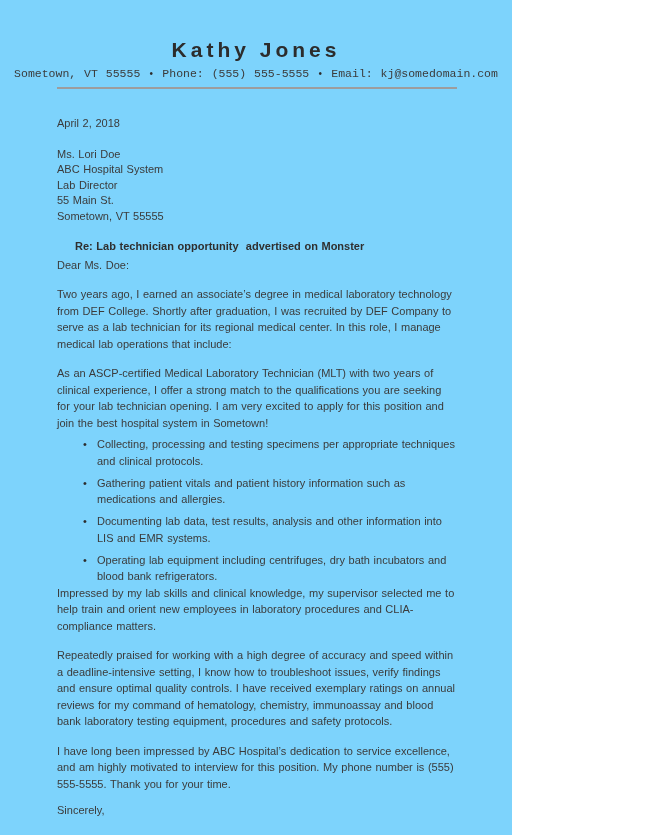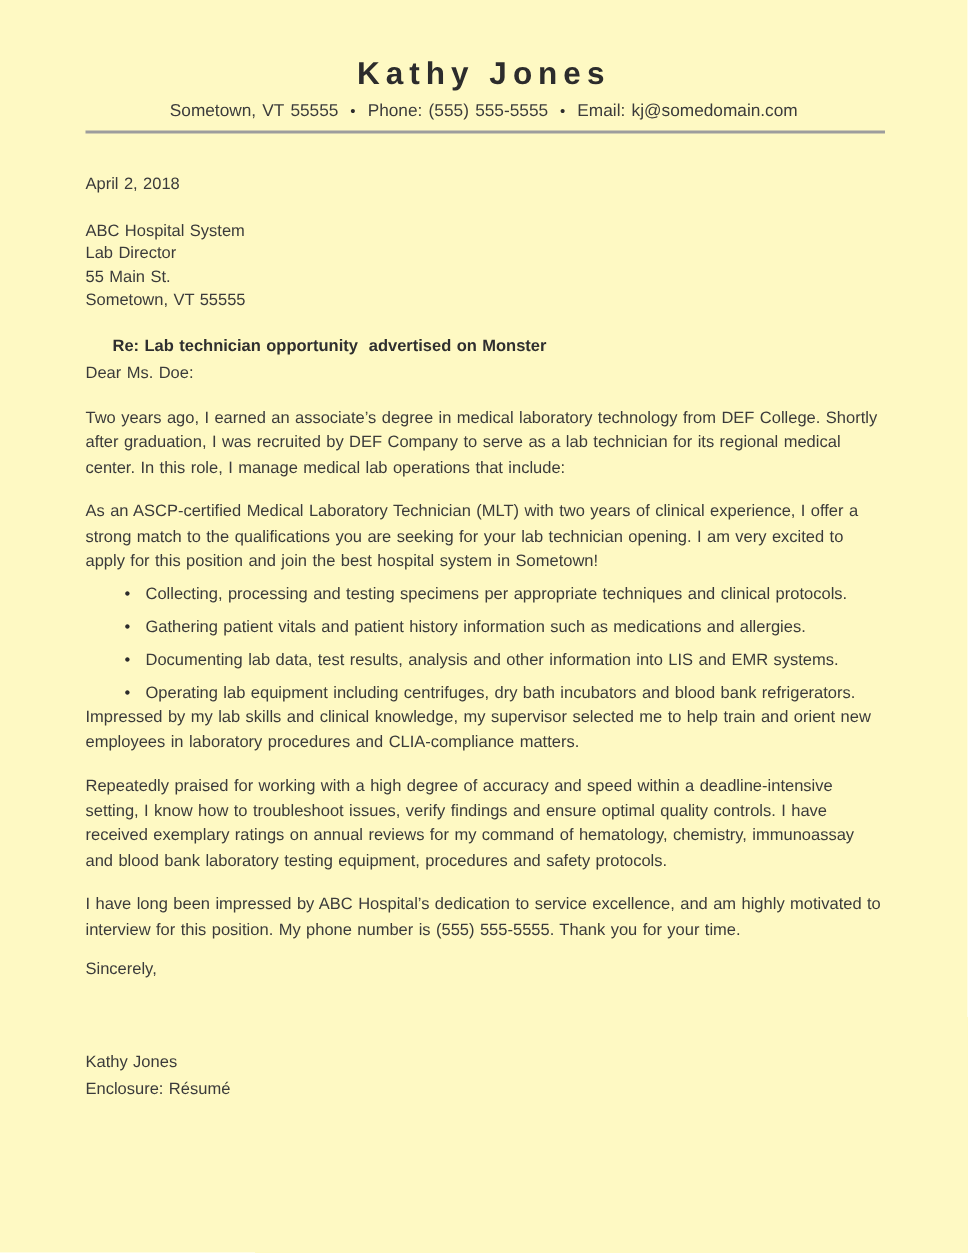--- a/index.html
+++ b/index.html
@@ -1,19 +1,19 @@
 <!DOCTYPE html>
 <html><head>
 <meta charset="utf-8">
 <style>
   html, body { margin: 0; padding: 0; background: #ffffff; }
   .page {
-    width: 645px;
+    width: 512px;
     height: 835px;
-    background: #fef9c3;
+    background: #7dd3fc;
     font-family: "Liberation Sans", sans-serif;
     color: #3b3b3b;
     box-sizing: border-box;
     overflow: hidden;
     position: relative;
   }
   
   .header { text-align: center; padding-top: 38px; }
   .name {
     font-size: 21px;
@@ -21,20 +21,21 @@
     letter-spacing: 4px;
     color: #2c2c2c;
     line-height: 24px;
   }
   .contact {
     font-size: 11.5px;
     margin-top: 5px;
     color: #3b3b3b;
     line-height: 14px;
     word-spacing: 1px;
+    font-family: Liberation Mono, monospace;
   }
   .sep { margin: 0 8px; font-size: 10px; color: #2c2c2c; }
   .rule {
     border: none;
     border-top: 2px solid #9d9d9d;
     margin: 5px 55px 0 57px;
     height: 0;
   }
   
   .letter {
@@ -83,20 +84,21 @@
       <span>Sometown, VT 55555</span><span class="sep">•</span><span>Phone: (555) 555-5555</span><span class="sep">•</span><span>Email: kj@somedomain.com</span>
     </div>
     <hr class="rule">
   </div>
 
   <div class="letter">
 
     <div class="date">April 2, 2018</div>
 
     <div class="address">
+      <div>Ms. Lori Doe</div>
       <div>ABC Hospital System</div>
       <div>Lab Director</div>
       <div>55 Main St.</div>
       <div>Sometown, VT 55555</div>
     </div>
 
     <div class="subject">Re: Lab technician opportunity  advertised on Monster</div>
 
     <div class="salutation">Dear Ms. Doe:</div>
 

